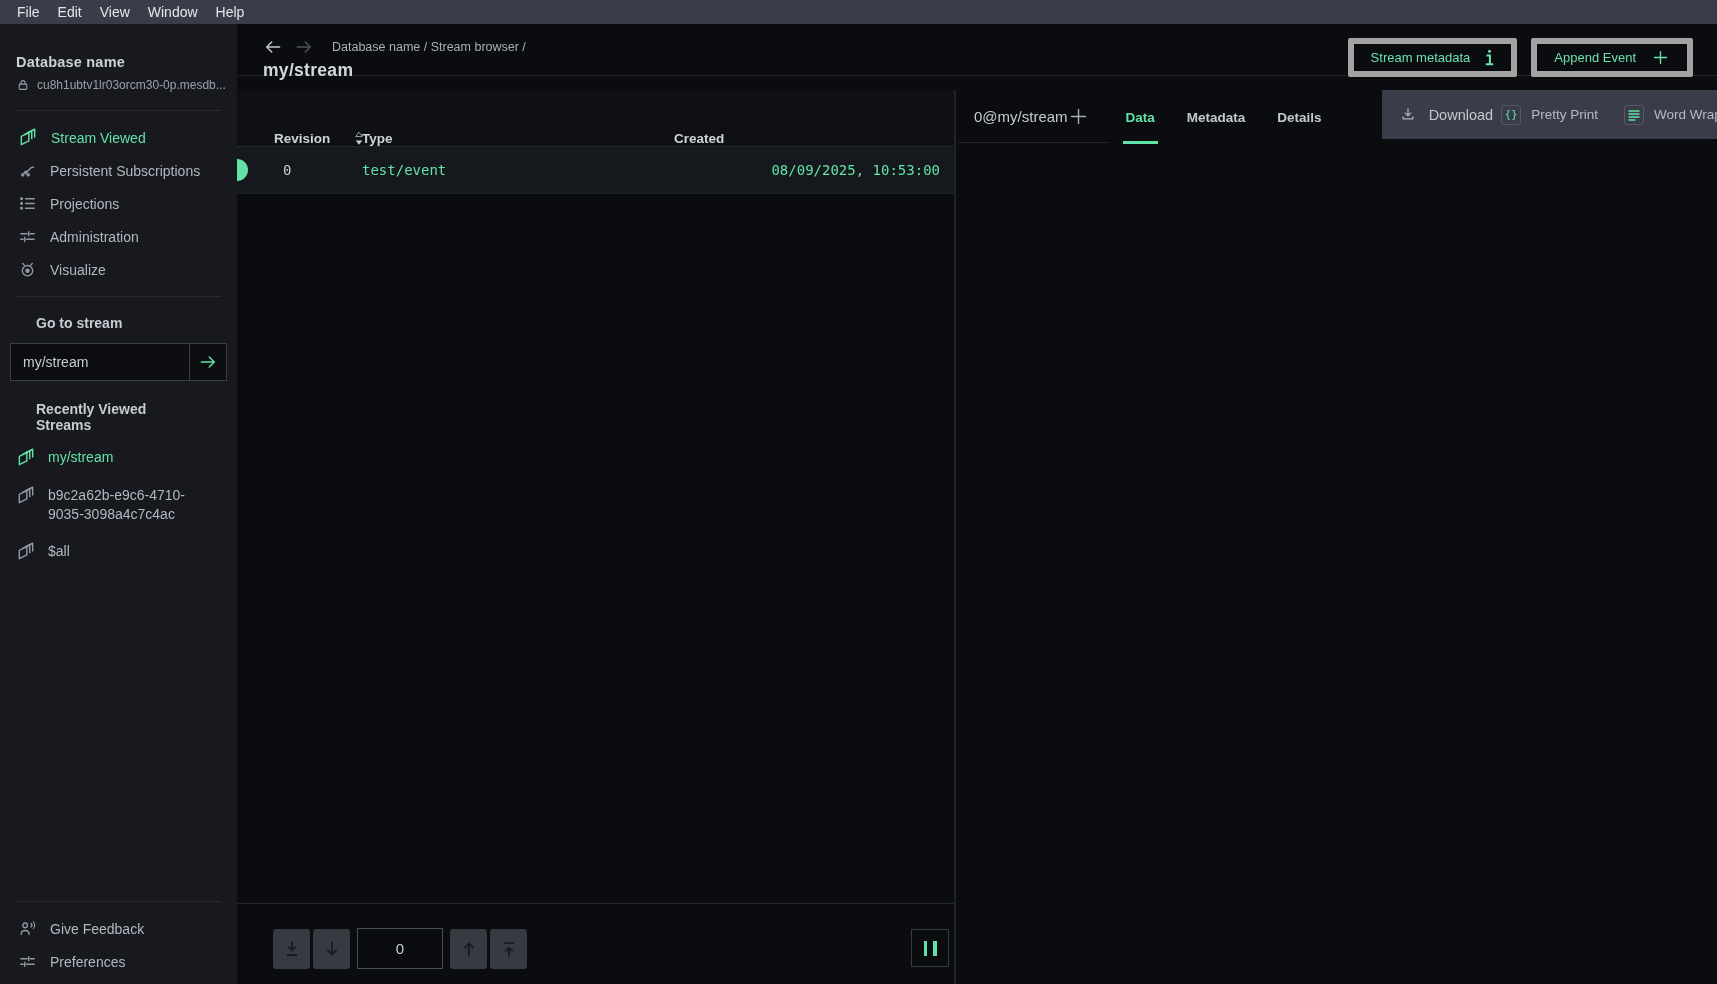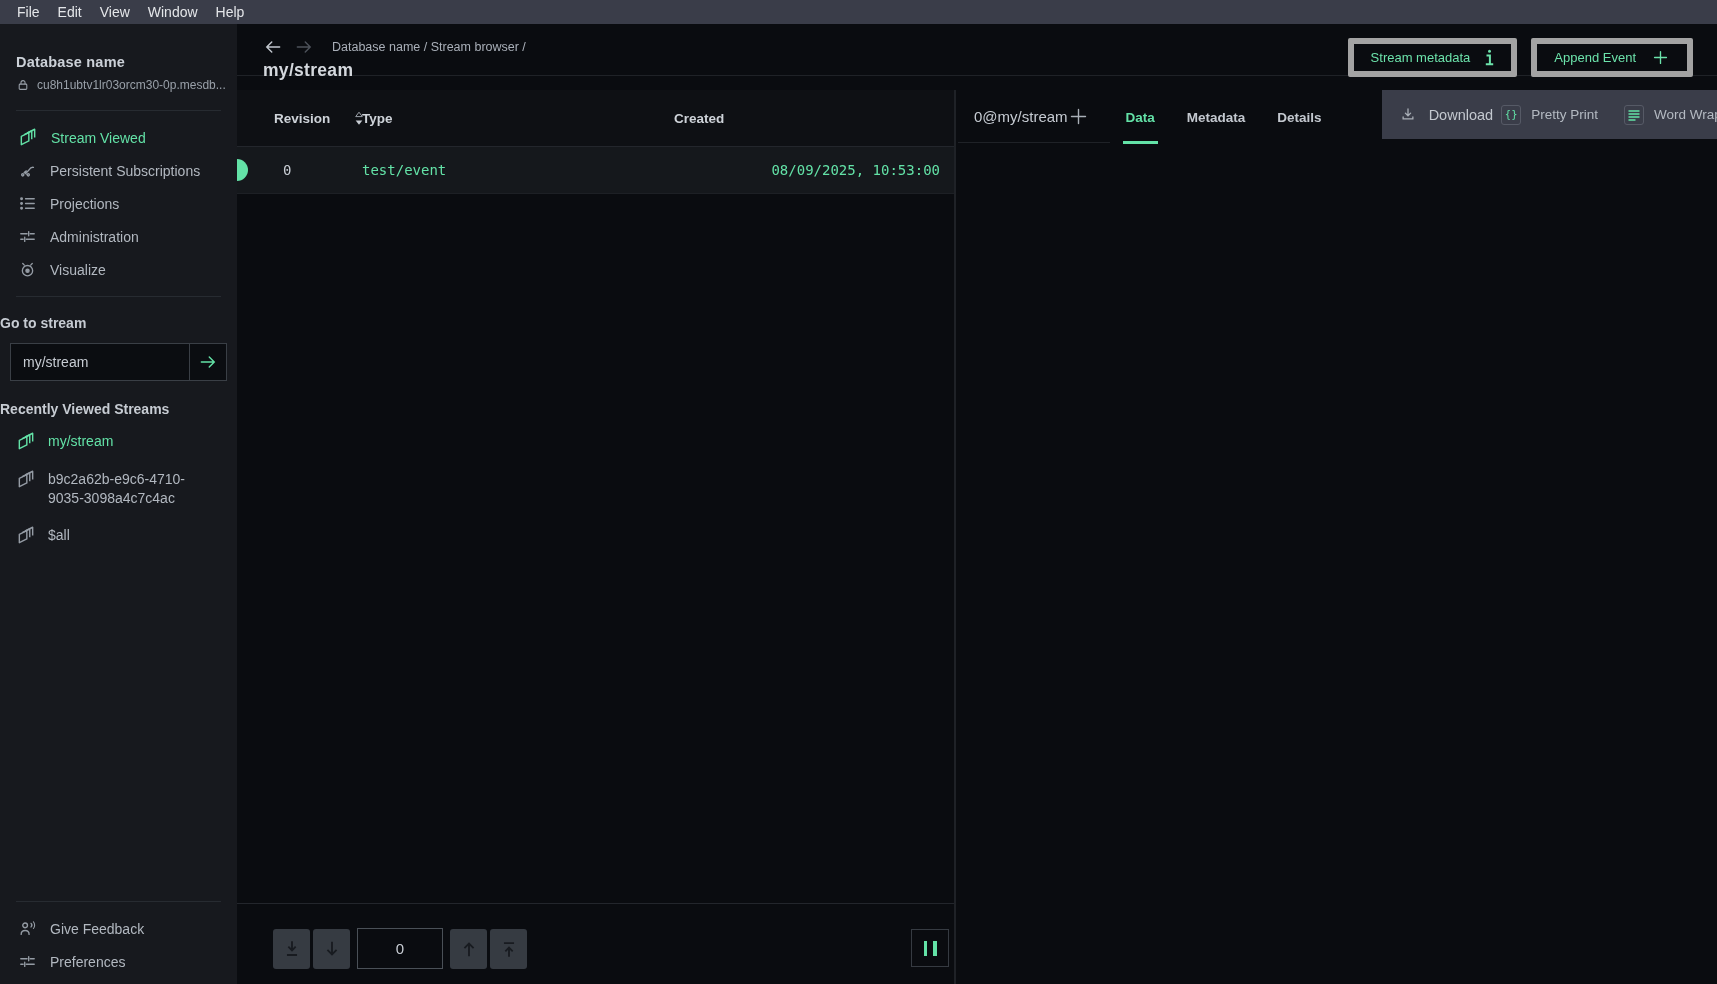--- a/index.html
+++ b/index.html
@@ -13,21 +13,21 @@
 
   
   .sidebar { position:absolute; top:24px; left:0; bottom:0; width:237px; background:#17191e; display:flex; flex-direction:column; }
   .db-block { padding:30px 16px 8px; }
   .db-name { font-size:14.5px; font-weight:bold; color:#ccd1d8; letter-spacing:.2px; }
   .db-id-row { display:flex; align-items:center; gap:7px; margin-top:8px; color:#99a0a9; font-size:12px; white-space:nowrap; }
   .divider { height:1px; background:#272b31; margin:10px 16px; flex:none; }
   .nav-item { display:flex; align-items:center; gap:13px; height:33px; padding:0 18px; font-size:14px; color:#b2b8c0; cursor:pointer; }
   .nav-item svg, .recent-item svg { color:#949ba4; flex:none; }
   .nav-item.active, .nav-item.active svg, .recent-item.active, .recent-item.active svg { color:#63e2a7; }
-  .section-label { font-weight:bold; font-size:14px; color:#c7ccd3; padding:8px 0 6px; }
+  .section-label { font-weight:bold; font-size:14px; color:#c7ccd3; padding:8px 36px 6px; }
   .goto-box { margin:6px 10px 12px; height:38px; border:1px solid #3a3f46; display:flex; background:#0b0d11; }
   .goto-input { flex:1; min-width:0; background:transparent; border:none; outline:none; color:#c7ccd3; font-size:14px; padding:0 12px; font-family:inherit; }
   .goto-btn { width:37px; border:none; border-left:1px solid #3a3f46; background:transparent; display:flex; align-items:center; justify-content:center; color:#63e2a7; cursor:pointer; }
   .recent-item { display:flex; align-items:flex-start; gap:12px; padding:9px 16px; font-size:14px; color:#b2b8c0; cursor:pointer; line-height:1.35; }
   .recent-item .txt { max-width:160px; word-break:break-word; }
   .sidebar-spacer { flex:1; }
   .sidebar-footer { padding-bottom:6px; }
 
   
   .main-header { position:absolute; left:237px; top:24px; right:0; height:52px; border-bottom:1px solid #1f2227; background:#0a0c10; }
@@ -35,21 +35,21 @@
   .crumb-text { color:#a9afb8; font-size:12.5px; margin-left:7px; cursor:pointer; }
   .nav-arrow { cursor:pointer; }
   .page-title { position:absolute; left:26px; top:36px; font-size:17.5px; font-weight:600; color:#d4d8dd; letter-spacing:.3px; }
   .header-buttons { position:absolute; right:24px; top:14px; display:flex; gap:14px; }
   .hbtn { height:39px; border:6px solid #a3a3a3; border-radius:2px; background:transparent; display:flex; align-items:center; gap:15px; padding:0 17px; color:#6ce3ab; font-size:13px; cursor:pointer; font-family:inherit; }
 
   
   .content { position:absolute; top:90px; left:237px; right:0; bottom:0; }
   .table-col { position:absolute; left:0; top:0; bottom:0; width:719px; border-right:2px solid #1f2227; }
   .thead { height:57px; background:#0e1014; border-bottom:1px solid #23262c; position:relative; }
-  .th { position:absolute; top:0; height:100%; display:flex; align-items:center; gap:24px; font-size:13.5px; font-weight:bold; color:#ced3d9; }
+  .th { position:absolute; top:0; height:100%; display:flex; align-items:flex-end; gap:24px; font-size:13.5px; font-weight:bold; color:#ced3d9; }
   .th-revision { left:37px; cursor:pointer; }
   .th-type { left:125px; }
   .th-created { left:437px; }
   .trow { height:47px; background:#15181c; position:relative; border-bottom:1px solid #1d2025; font-family:"DejaVu Sans Mono",monospace; font-size:14px; cursor:pointer; }
   .row-indicator { position:absolute; left:0; top:50%; transform:translateY(-50%); width:11px; height:22px; border-radius:0 11px 11px 0; background:#63e2a7; }
   .td { position:absolute; top:0; height:100%; display:flex; align-items:center; }
   .td-revision { left:46px; color:#c9ced5; }
   .td-type { left:125px; color:#63e2a7; }
   .td-created { right:14px; color:#63e2a7; }
 

